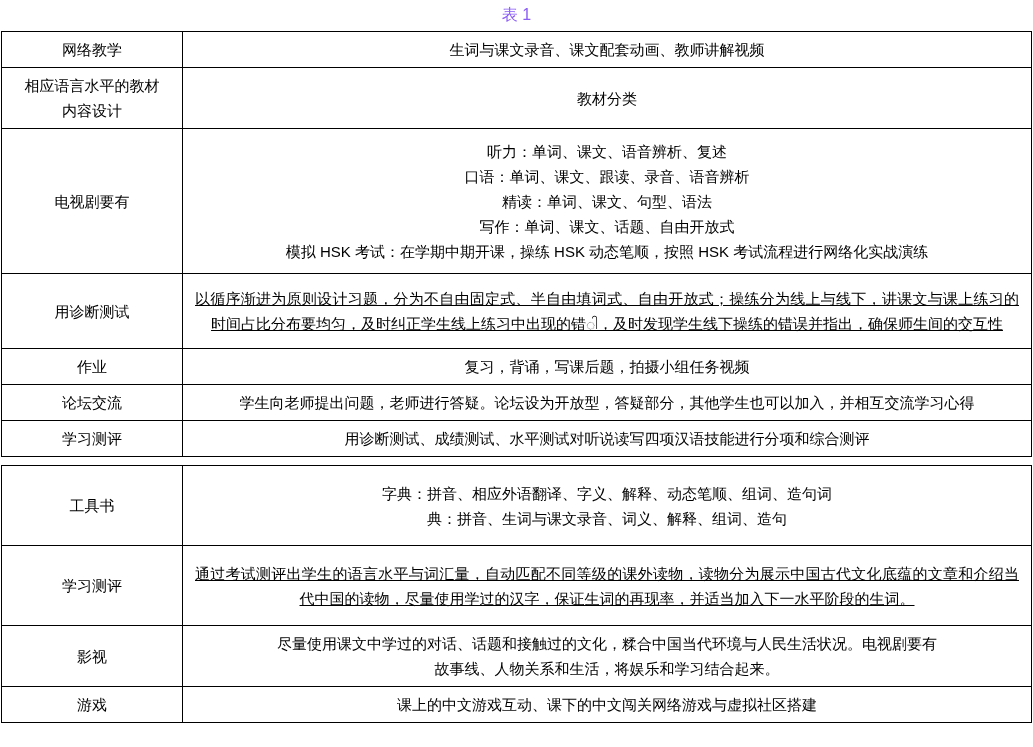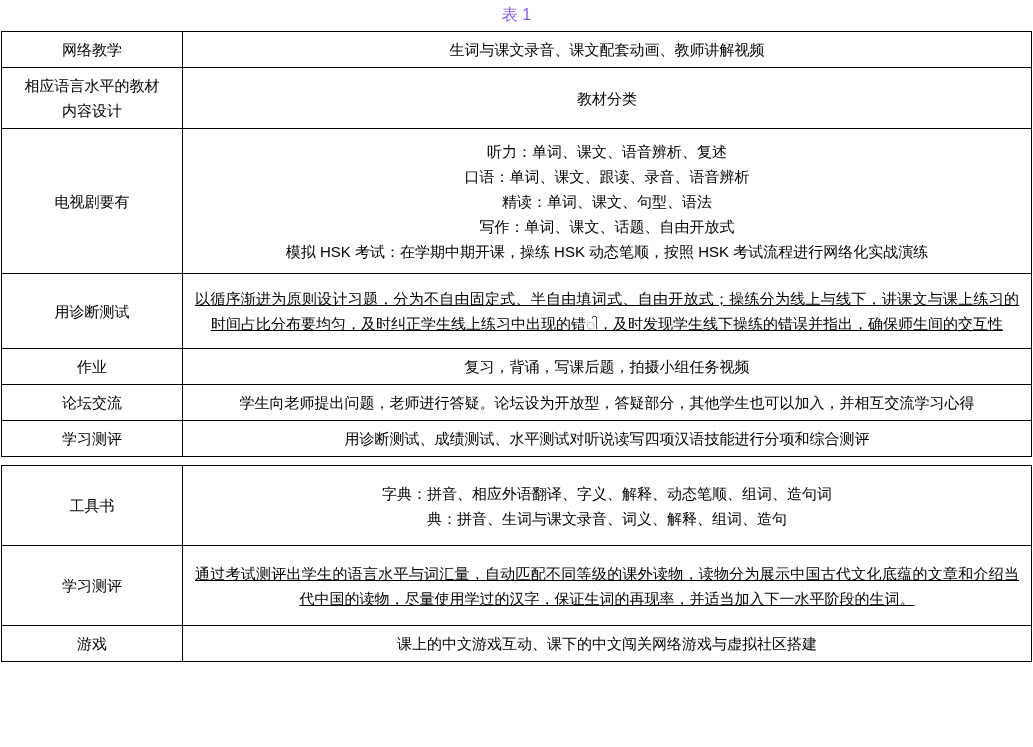--- a/index.html
+++ b/index.html
@@ -126,20 +126,27 @@
         <td class="label-cell">工具书</td>
         <td class="content-cell multiline">
           <div>字典：拼音、相应外语翻译、字义、解释、动态笔顺、组词、造句词</div>
           <div>典：拼音、生词与课文录音、词义、解释、组词、造句</div>
         </td>
       </tr>
       <tr style="height:80px">
         <td class="label-cell">学习测评</td>
         <td class="content-cell justify">通过考试测评出学生的语言水平与词汇量，自动匹配不同等级的课外读物，读物分为展示中国古代文化底蕴的文章和介绍当代中国的读物，尽量使用学过的汉字，保证生词的再现率，并适当加入下一水平阶段的生词。</td>
       </tr>
+      <tr style="height:60px">
+        <td class="label-cell">影视</td>
+        <td class="content-cell multiline">
+          <div>尽量使用课文中学过的对话、话题和接触过的文化，糅合中国当代环境与人民生活状况。电视剧要有</div>
+          <div>故事线、人物关系和生活，将娱乐和学习结合起来。</div>
+        </td>
+      </tr>
       <tr style="height:30px">
         <td class="label-cell">游戏</td>
         <td class="content-cell multiline">
           <div>课上的中文游戏互动、课下的中文闯关网络游戏与虚拟社区搭建</div>
         </td>
       </tr>
 
     </tbody>
   </table>
 

